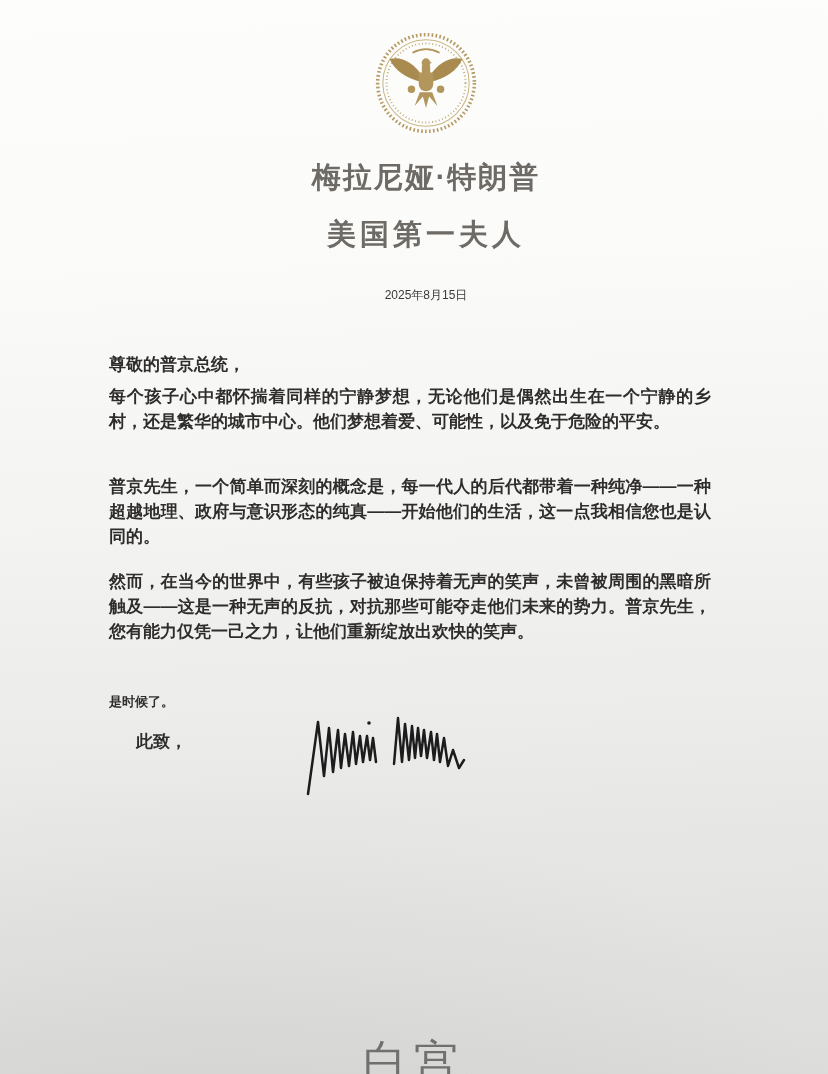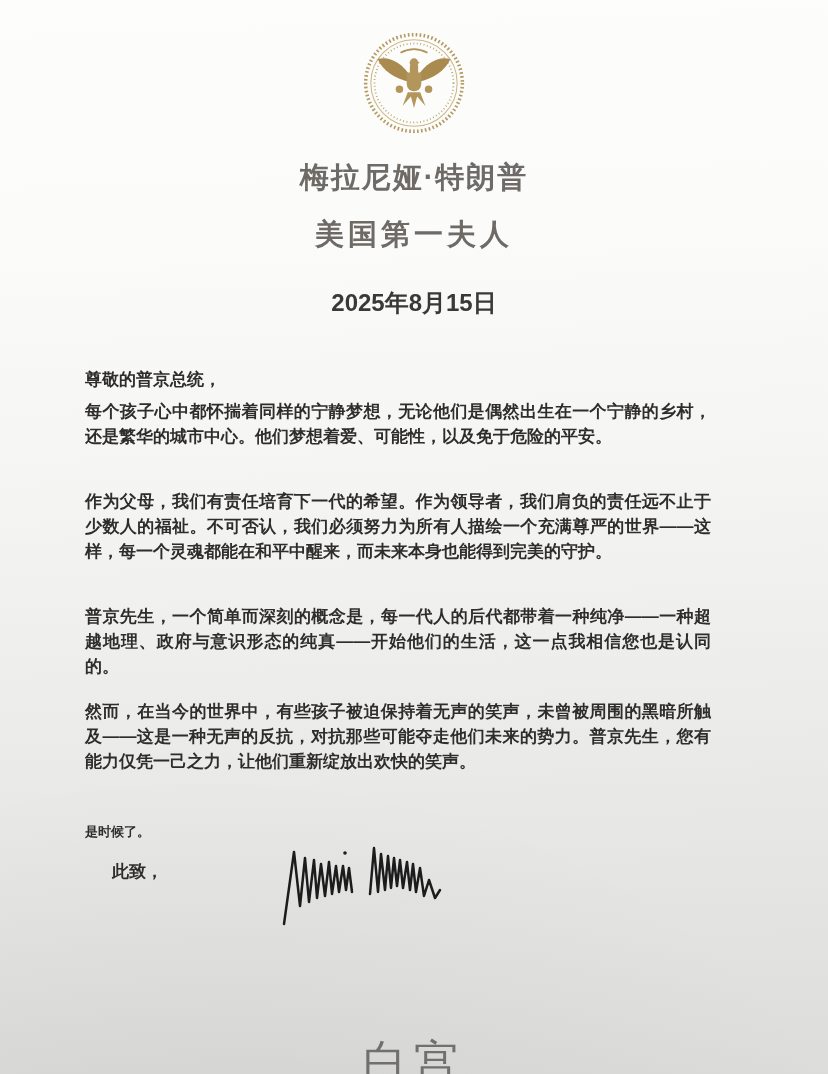--- a/index.html
+++ b/index.html
@@ -7,41 +7,42 @@
   .page {
     position: relative;
     width: 828px;
     height: 1074px;
     overflow: hidden;
     margin: 0 auto;
     font-family: "Liberation Sans", sans-serif;
     background:
       radial-gradient(130% 70% at 25% 115%, rgba(60,60,58,0.07), rgba(0,0,0,0) 62%),
       linear-gradient(178deg, #fdfdfc 0%, #fbfbfa 22%, #f4f4f3 46%, #ebebea 68%, #e2e2e1 88%, #dcdcdb 100%);
+    padding-left: 24px;
   }
   .letterhead { text-align: center; padding-top: 30px; }
   .seal-wrap { display: inline-block; width: 104px; height: 106px; filter: blur(0.4px); }
   .sender-name {
     margin-top: 18px;
     font-size: 29px;
     font-weight: 600;
     letter-spacing: 2px;
     color: #6e6b67;
   }
   .sender-title {
     margin-top: 17px;
     font-size: 29px;
     font-weight: 600;
     letter-spacing: 4px;
     color: #6e6b67;
   }
   .letter-date {
     margin-top: 32px;
-    font-size: 24px;
-    font-weight: 700;
+    font-size: 12px;
+    font-weight: 400;
     color: #3a3938;
   }
   .letter-body {
     padding: 48px 110px 0 85px;
     color: #2e2d2b;
   }
   .letter-body p {
     font-size: 17px;
     line-height: 25px;
     font-weight: 600;
@@ -96,21 +97,20 @@
       </svg>
     </div>
     <div class="sender-name">梅拉尼娅·特朗普</div>
     <div class="sender-title">美国第一夫人</div>
     <div class="letter-date">2025年8月15日</div>
   </header>
 
   <main class="letter-body">
     <p class="salutation">尊敬的普京总统，</p>
     <p class="para-1">每个孩子心中都怀揣着同样的宁静梦想，无论他们是偶然出生在一个宁静的乡村，还是繁华的城市中心。他们梦想着爱、可能性，以及免于危险的平安。</p>
-    <p class="para-2">作为父母，我们有责任培育下一代的希望。作为领导者，我们肩负的责任远不止于少数人的福祉。不可否认，我们必须努力为所有人描绘一个充满尊严的世界——这样，每一个灵魂都能在和平中醒来，而未来本身也能得到完美的守护。</p>
     <p class="para-3">普京先生，一个简单而深刻的概念是，每一代人的后代都带着一种纯净——一种超越地理、政府与意识形态的纯真——开始他们的生活，这一点我相信您也是认同的。</p>
     <p class="para-4">然而，在当今的世界中，有些孩子被迫保持着无声的笑声，未曾被周围的黑暗所触及——这是一种无声的反抗，对抗那些可能夺走他们未来的势力。普京先生，您有能力仅凭一己之力，让他们重新绽放出欢快的笑声。</p>
     <p class="pre-closing">是时候了。</p>
 
     <div class="closing-row">
       <span class="closing">此致，</span>
       <div class="signature-wrap">
         <svg viewBox="0 0 164 96" width="164" height="96" aria-hidden="true">
           <g fill="none" stroke="#1c1c1c" stroke-width="2.5" stroke-linecap="round" stroke-linejoin="round">
             <path d="M3,88 L13,16 L19,70 L24,22 L28,66 L33,24 L36,62 L40,28 L44,60 L48,26 L51,58 L55,30 L58,56 L62,30 L65,54 L68,32 L71,56"></path>

